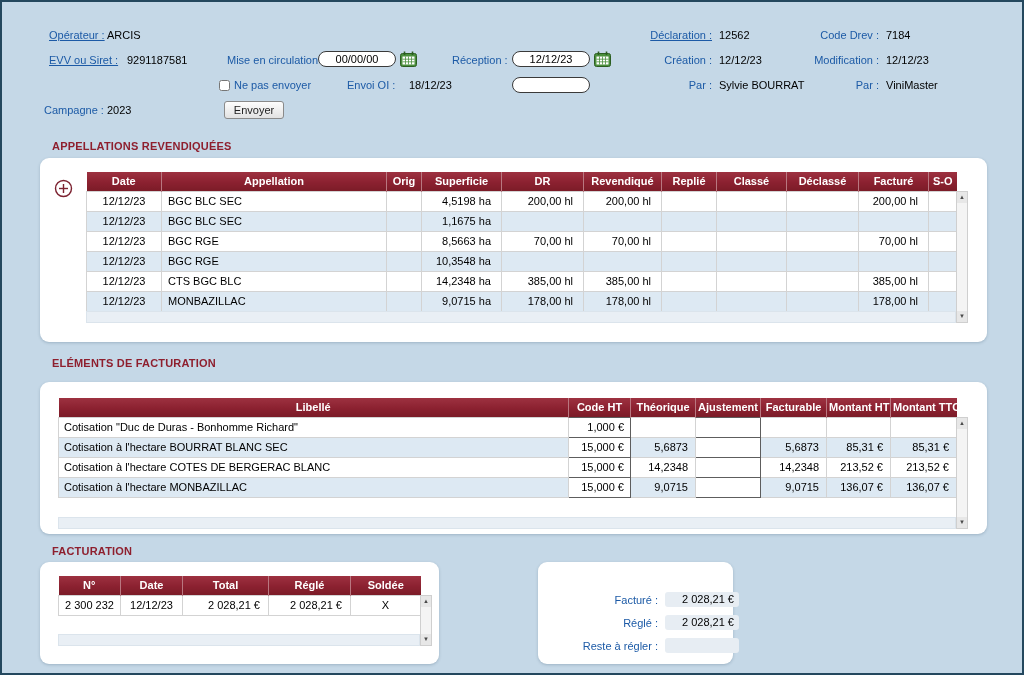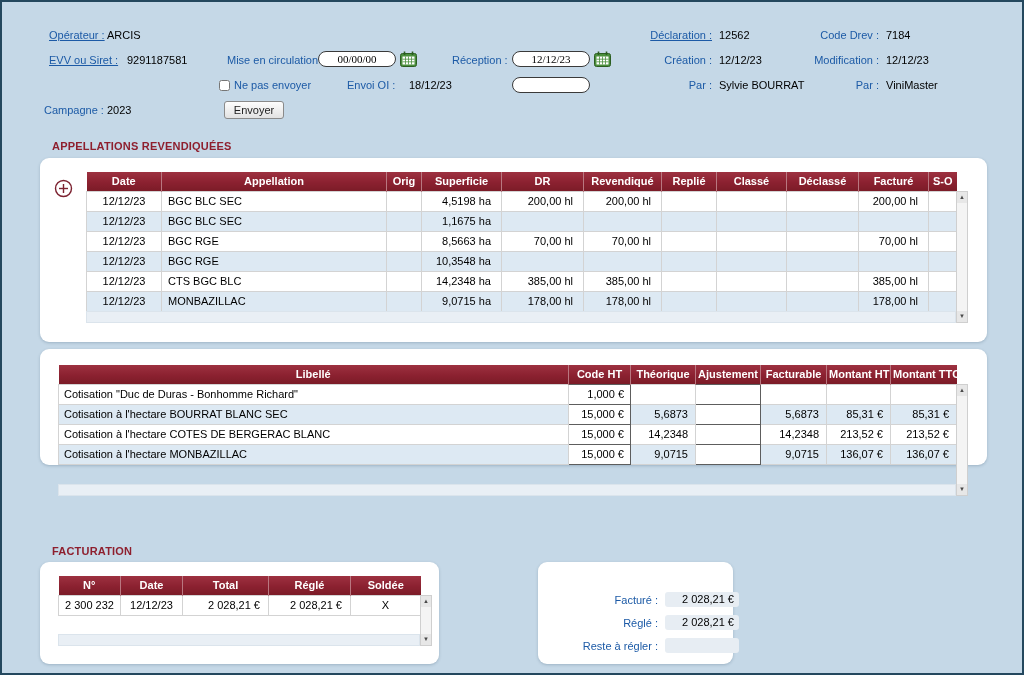--- a/index.html
+++ b/index.html
@@ -11,21 +11,21 @@
     border:2px solid #24485e;
     position:relative;
     overflow:hidden;
   }
   .lbl { position:absolute; color:#1c5aa6; white-space:nowrap; }
   .lbl.u { text-decoration:underline; cursor:pointer; }
   .val { position:absolute; color:#000; white-space:nowrap; }
   .date-input {
     position:absolute; width:78px; height:16px;
     border:1px solid #3a3a3a; border-radius:8px;
-    text-align:center; font-size:11px; font-family:Liberation Serif, serif;
+    text-align:center; font-size:11px; font-family:Liberation Sans, sans-serif;
     background:#fff; color:#000; padding:0 4px; outline:none;
   }
   .cal { position:absolute; cursor:pointer; }
   .btn {
     position:absolute; width:60px; height:18px;
     background:linear-gradient(#fdfdfd,#e2e2e2);
     border:1px solid #8a8a8a; border-radius:3px;
     font-size:11px; font-family:"Liberation Sans",sans-serif; color:#222; cursor:pointer;
   }
   .chk { position:absolute; width:11px; height:11px; }
@@ -268,21 +268,21 @@
   <div class="hstrip" style="left:46px;top:153px;width:870px;height:12px"></div>
 
   <div class="vscroll" style="left:916px;top:33px;height:132px">
     <div class="scroll-arrow">▲</div>
     <div class="scroll-arrow">▼</div>
   </div>
 </div>
 
 <div class="section-title" style="left:50px;top:355px">ELÉMENTS DE FACTURATION</div>
 
-<div class="panel" style="left:38px;top:347px;width:947px;height:116px">
+<div class="panel" style="left:38px;top:380px;width:947px;height:152px">
   <table class="grid t-ele" style="left:18px;top:16px;width:898px">
     <colgroup>
       <col style="width:510px">
         <col style="width:62px">
         <col style="width:65px">
         <col style="width:65px">
       <col style="width:66px">
         <col style="width:64px">
         <col style="width:66px">
     </colgroup>

